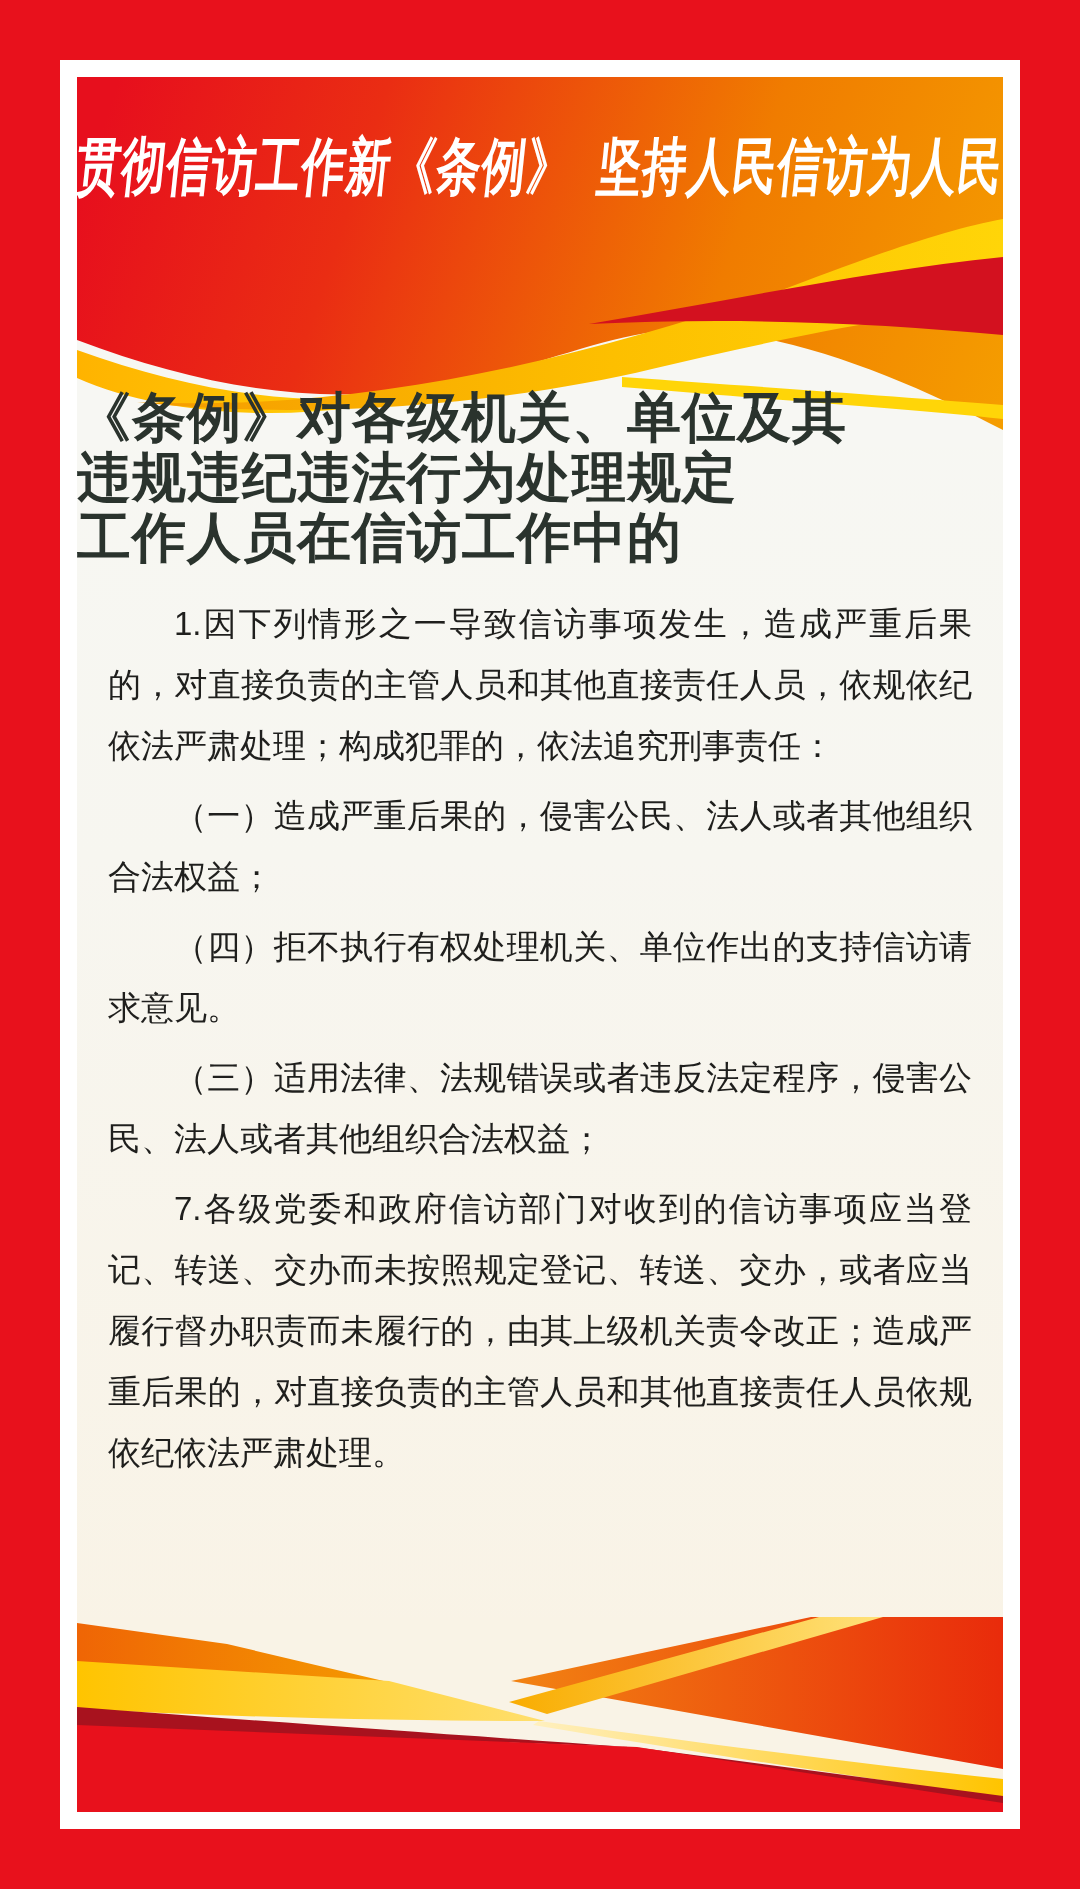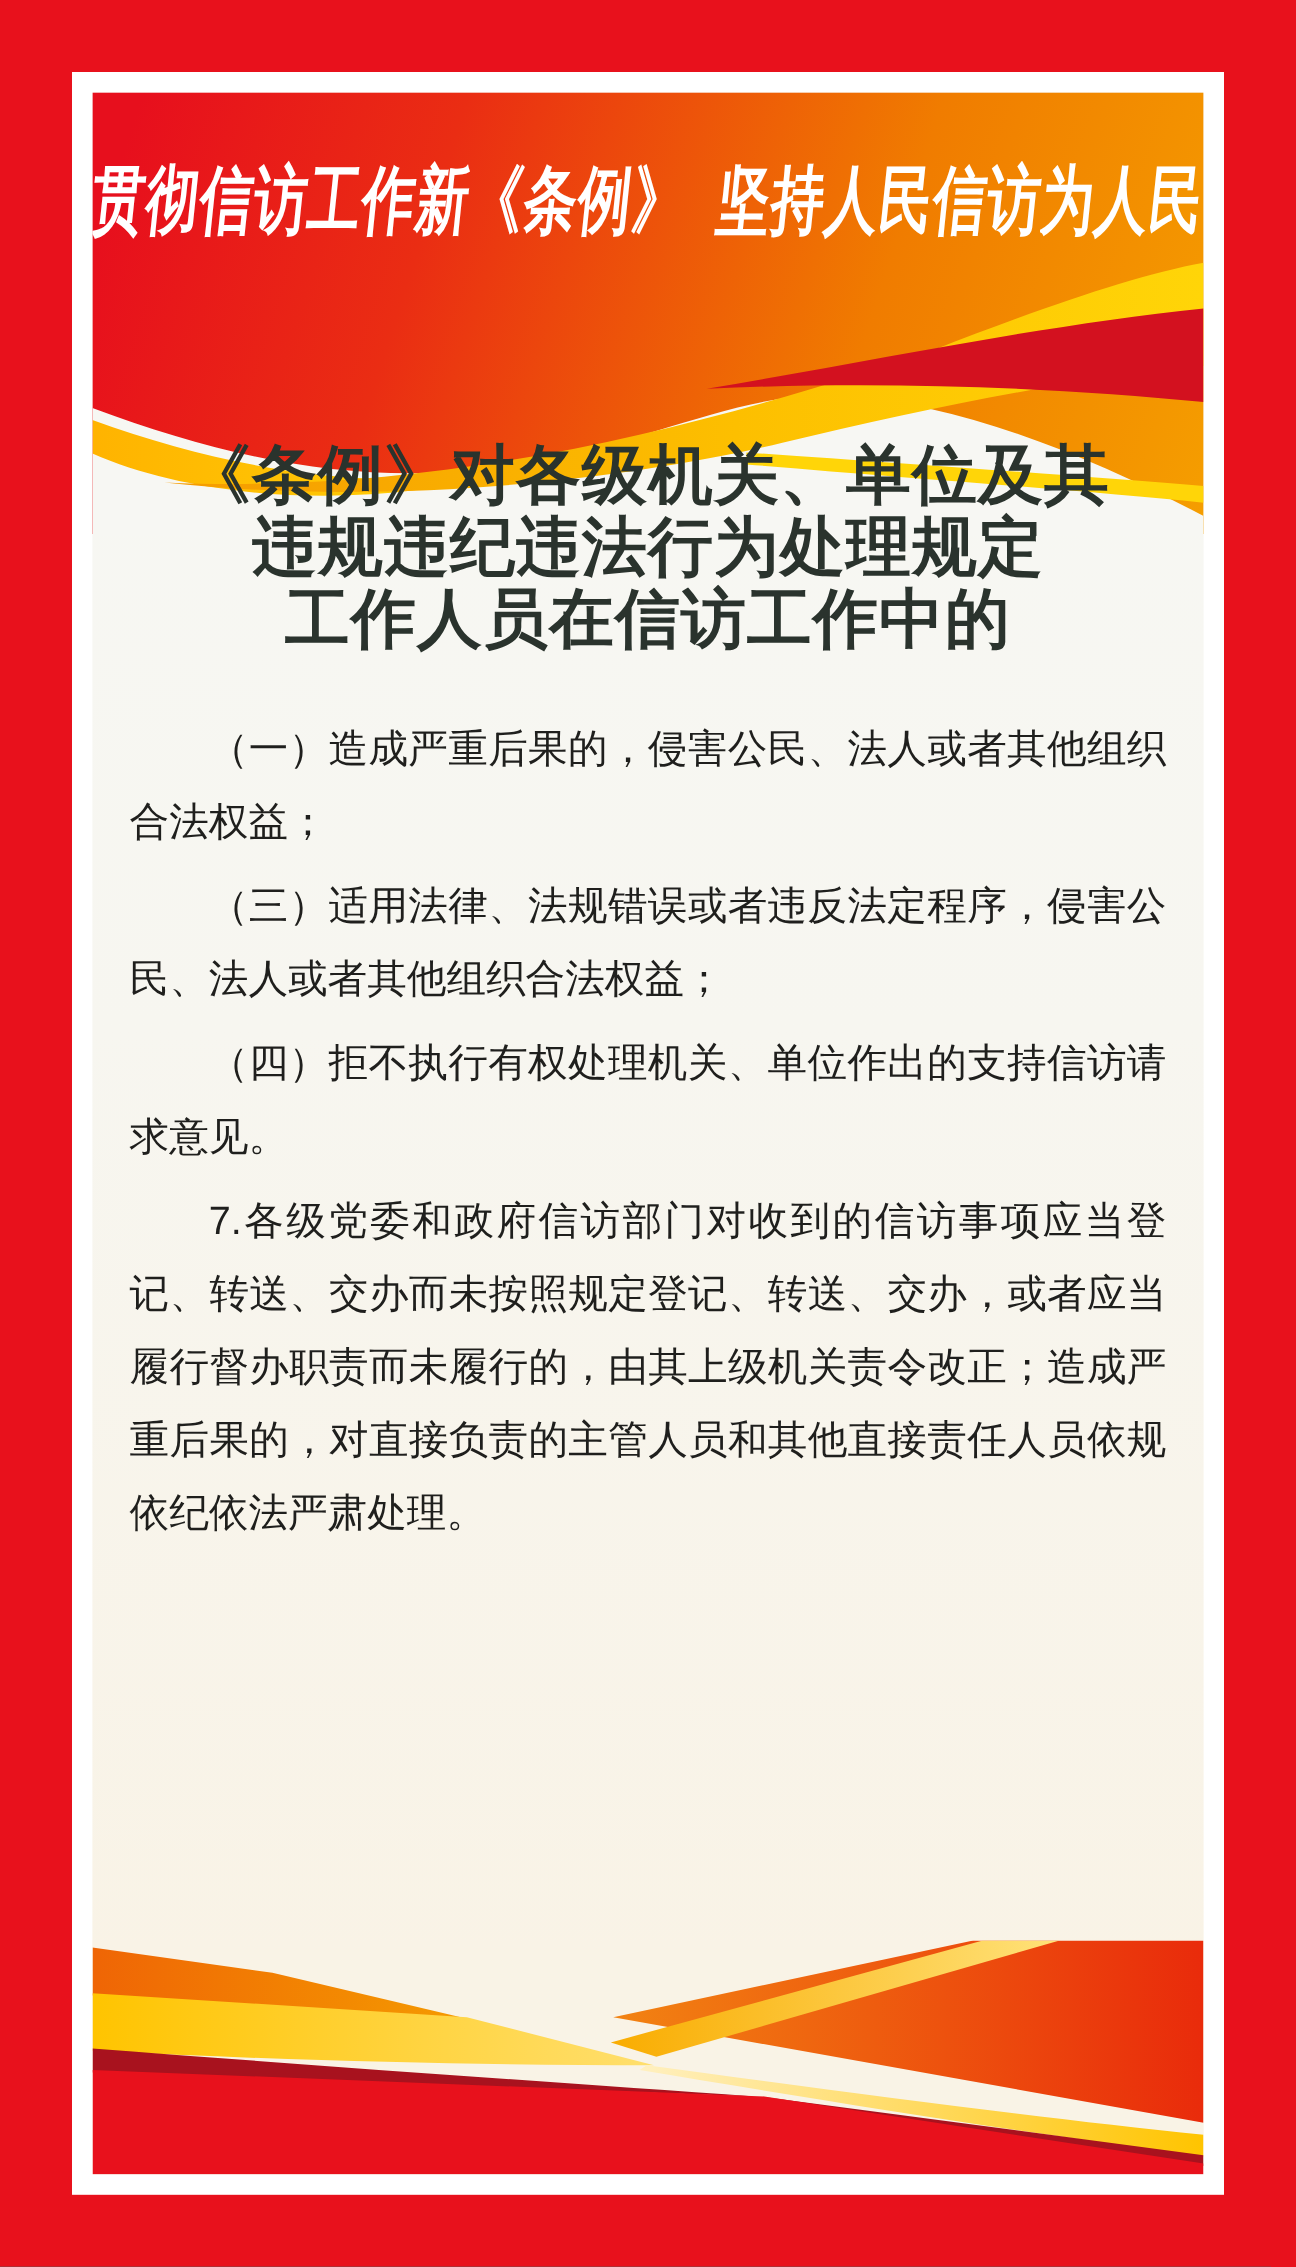--- a/index.html
+++ b/index.html
@@ -25,22 +25,22 @@
   .banner-line{
     position:absolute;left:0;top:52px;width:926px;height:76px;
     display:flex;align-items:center;justify-content:center;
     color:#ffffff;font-weight:900;font-size:44px;white-space:nowrap;
     transform:skewX(-6deg) scaleY(1.42);transform-origin:50% 50%;
     letter-spacing:1px;
   }
   .banner-gap{display:inline-block;width:64px;}
   .wave-top{position:absolute;left:0;top:140px;width:926px;height:230px;z-index:2;}
   .title-block{
-    position:absolute;left:0;top:289px;width:926px;z-index:3;
-    text-align:center;color:#2a332d;font-weight:900;
+    position:absolute;left:0;top:310px;width:926px;z-index:3;
+    text-align:left;color:#2a332d;font-weight:900;
     font-size:54px;line-height:60px;letter-spacing:1px;
   }
   .body-block{
     position:absolute;left:0;top:516px;width:926px;box-sizing:border-box;
     padding:0 31px;z-index:3;color:#1f1f1d;
     font-size:33px;line-height:61px;text-align:justify;
   }
   .body-block p{margin:0 0 9px 0;text-indent:2em;}
   .wave-bottom{position:absolute;left:0;top:1540px;width:926px;height:195px;z-index:1;}
 </style>
@@ -83,23 +83,24 @@
         <path d="M545,160 C700,171 830,180 926,188 L926,202 C830,192 700,183 545,170 Z" fill="#ffd508"></path>
       </svg>
 
       <div class="title-block">
         <div>《条例》对各级机关、单位及其</div>
         <div>违规违纪违法行为处理规定</div>
         <div>工作人员在信访工作中的</div>
       </div>
 
       <div class="body-block">
+          <p>1.因下列情形之一导致信访事项发生，造成严重后果的，对直接负责的主管人员和其他直接责任人员，依规依纪依法严肃处理；构成犯罪的，依法追究刑事责任：</p>
           <p>（一）造成严重后果的，侵害公民、法人或者其他组织合法权益；</p>
+          <p>（四）拒不执行有权处理机关、单位作出的支持信访请求意见。</p>
           <p>（三）适用法律、法规错误或者违反法定程序，侵害公民、法人或者其他组织合法权益；</p>
-          <p>（四）拒不执行有权处理机关、单位作出的支持信访请求意见。</p>
           <p>7.各级党委和政府信访部门对收到的信访事项应当登记、转送、交办而未按照规定登记、转送、交办，或者应当履行督办职责而未履行的，由其上级机关责令改正；造成严重后果的，对直接负责的主管人员和其他直接责任人员依规依纪依法严肃处理。</p>
         </div>
 
       <svg class="wave-bottom" viewBox="0 0 926 195" preserveAspectRatio="none">
         <defs>
           <linearGradient id="goldC" x1="0" y1="0" x2="1" y2="0">
             <stop offset="0" stop-color="#ffc400"></stop>
             <stop offset="1" stop-color="#ffdf6e"></stop>
           </linearGradient>
           <linearGradient id="goldD" x1="0" y1="0" x2="1" y2="0">

